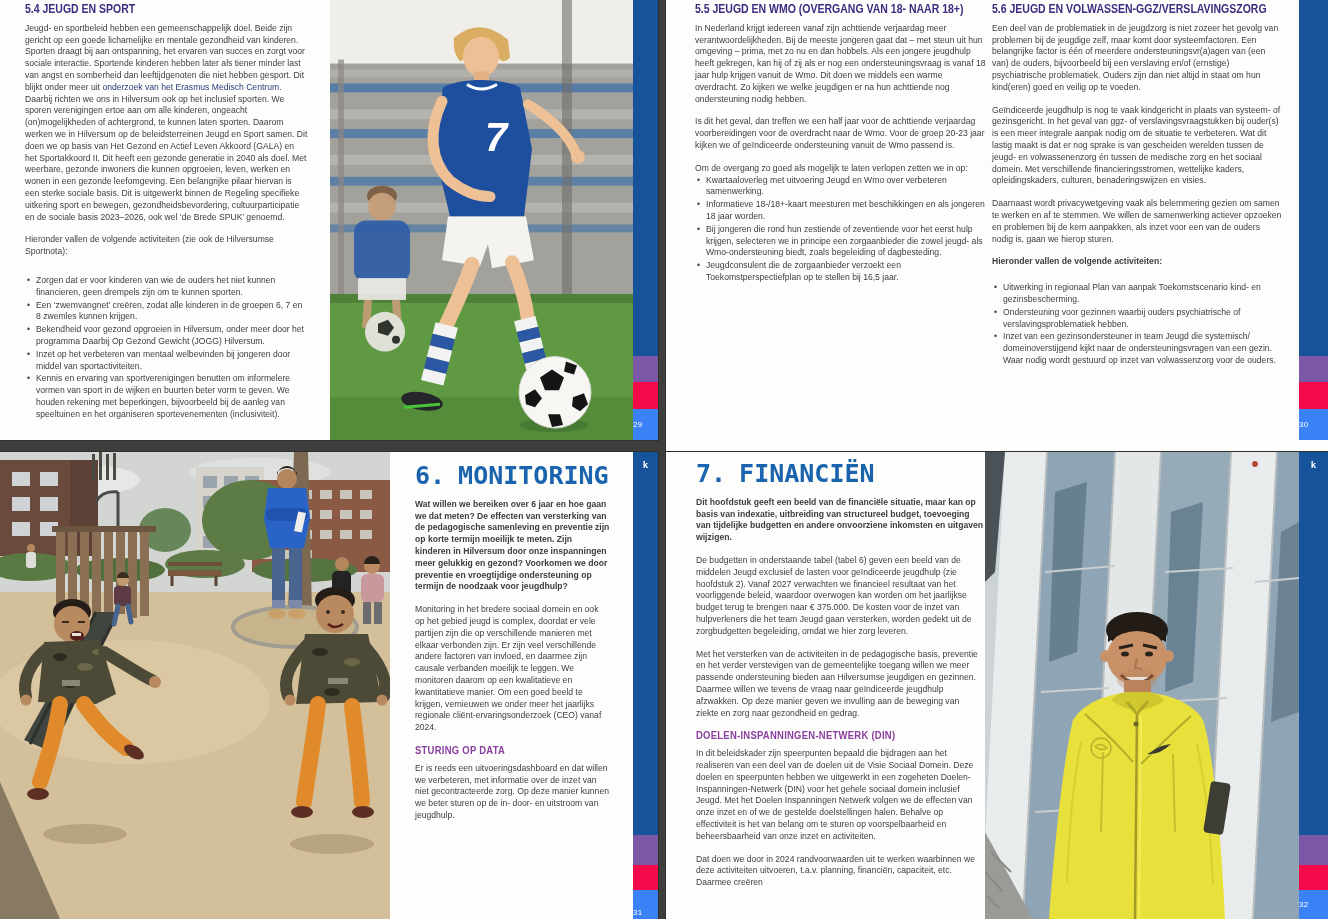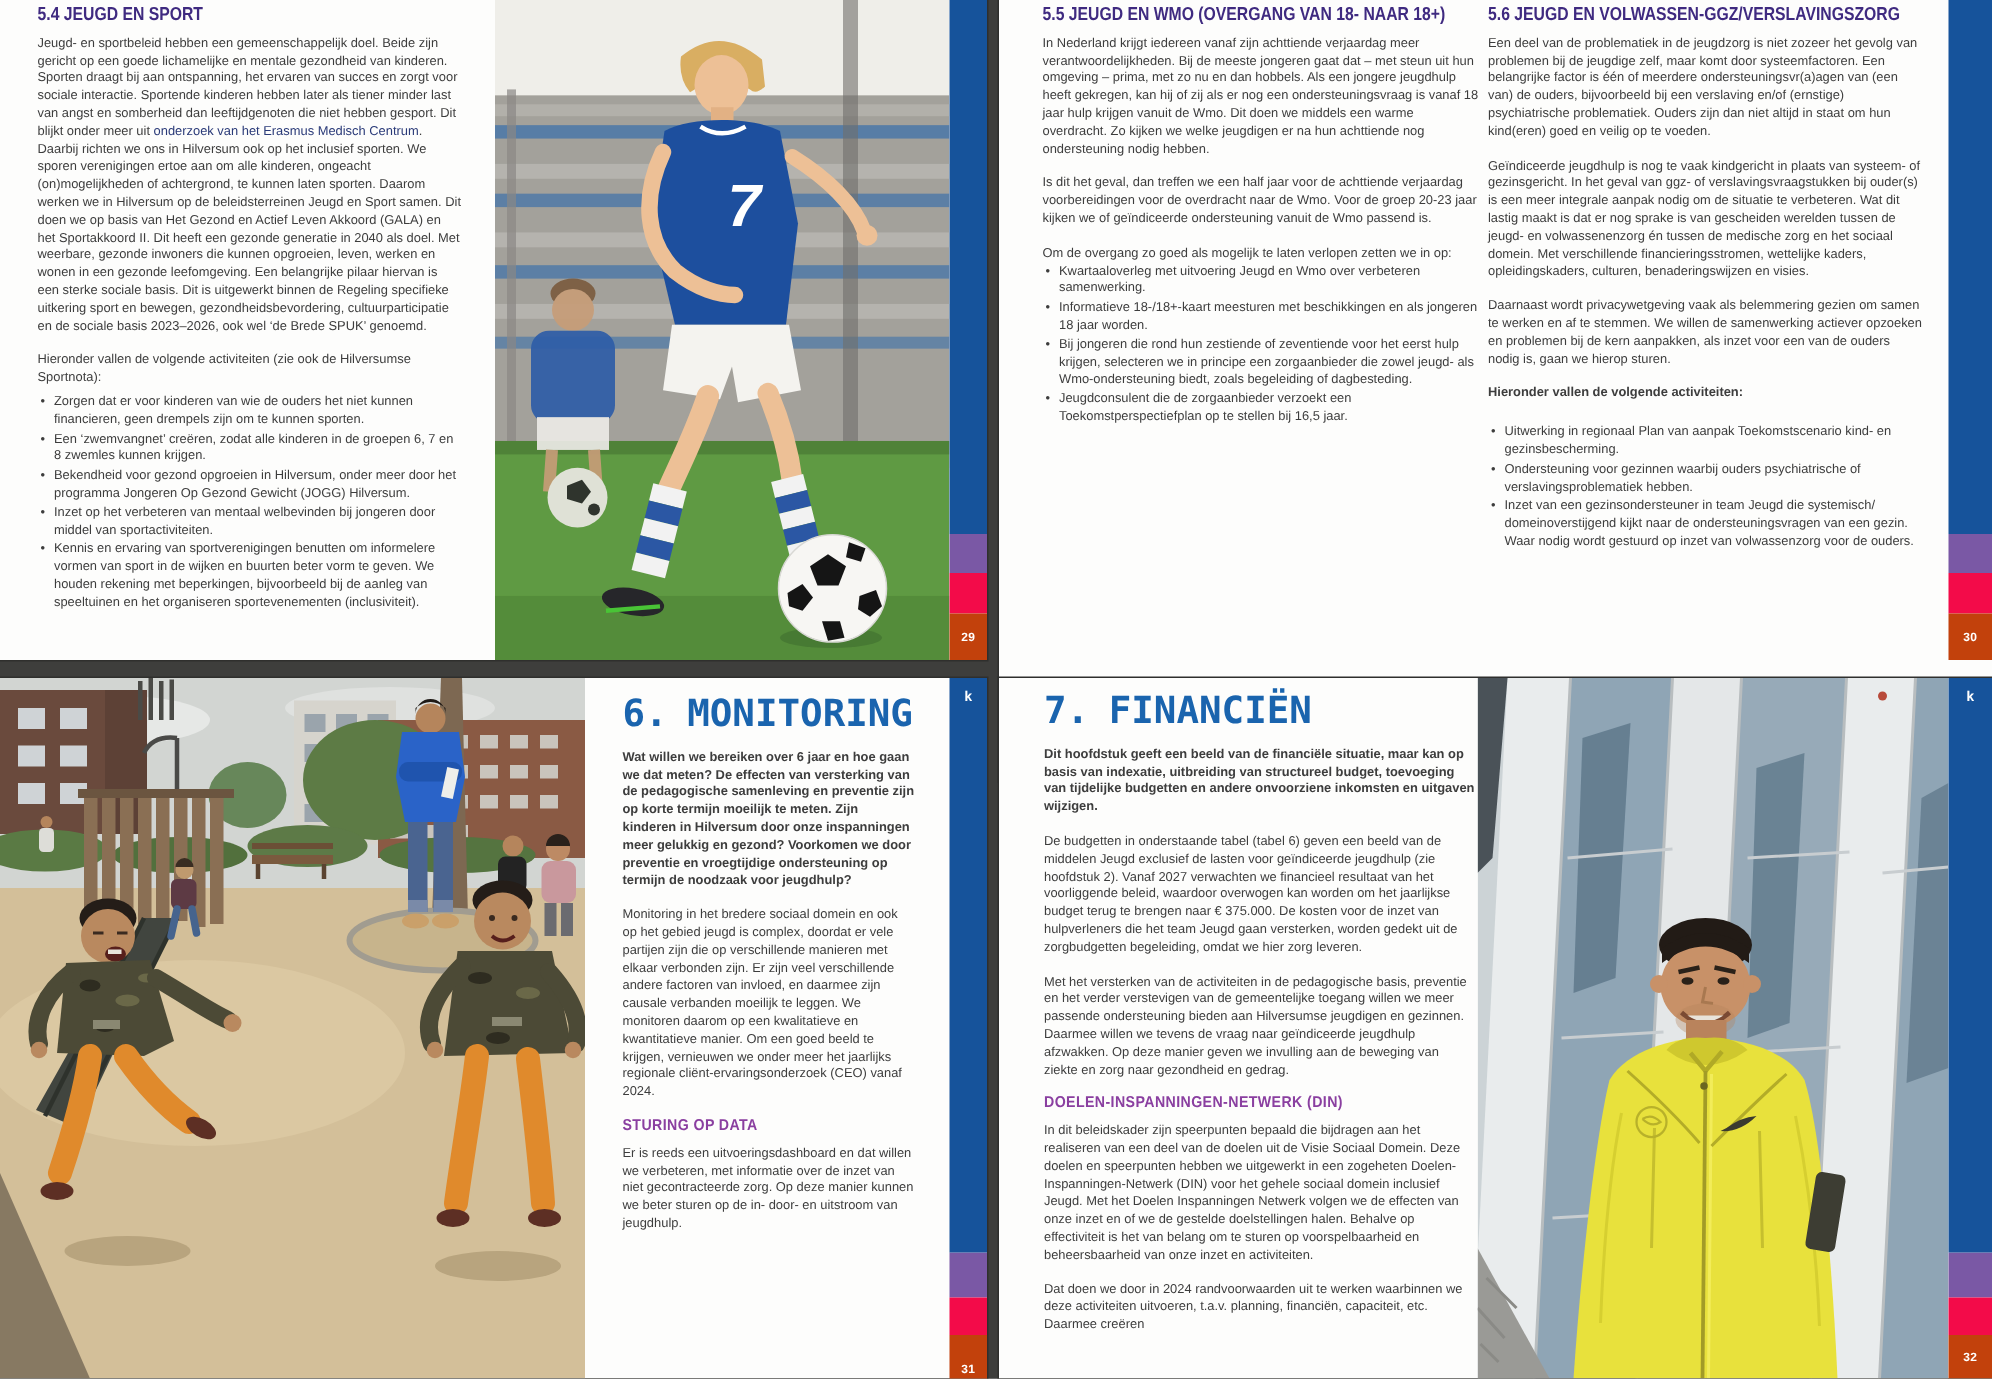--- a/index.html
+++ b/index.html
@@ -5,22 +5,22 @@
   *{box-sizing:border-box}
   html,body{margin:0;padding:0}
   #stage{position:relative;width:1328px;height:919px;background:#3e3e3c;
          font-family:"Liberation Sans",sans-serif;overflow:hidden}
   .page{position:absolute;background:#fdfdfc;box-shadow:0 0 0 1px #2f2f2d}
   .sidebar{position:absolute;top:0;height:100%}
   .sb-seg{width:100%}
   .sb-blue{background:#16539b;position:relative}
   .sb-purple{background:#7a58a5}
   .sb-red{background:#f30b49}
-  .sb-dark{background:#c2410c;color:#fff;display:flex;align-items:center;justify-content:center;
-           font-size:8px;font-weight:bold;letter-spacing:.3px}
+  .sb-dark{background:#3b82f6;color:#fff;display:flex;align-items:center;
+           font-size:8px;font-weight:normal;letter-spacing:.3px}
   .klogo{position:absolute;top:8px;left:0;right:0;text-align:center;color:#fff;
          font-size:9px;font-weight:bold;font-family:"DejaVu Sans Mono",monospace}
   .textcol{position:absolute;color:#3d3d3d;font-size:8.6px;line-height:11.8px;text-align:left}
   .textcol p{margin:0 0 11px}
   .sec-title{color:#3f2a80;font-weight:bold;font-size:12.5px;margin:0 0 7px;
              transform:scaleX(.84);transform-origin:0 50%;white-space:nowrap}
   ul.doc-list{list-style:none;margin:0 0 11px;padding:0}
   ul.doc-list li{position:relative;padding-left:11px;margin:0 0 1px}
   ul.doc-list li::before{content:"\2022";position:absolute;left:2px;top:0}
   .doc-link{color:#2a3a78;cursor:pointer}
@@ -35,25 +35,25 @@
 </style>
 </head>
 <body>
 
 <div id="stage">
 
   <div class="page" style="left:0;top:3;width:658px;height:440px">
     <div class="textcol" style="left:25px;top:4px;width:283px">
       <div class="sec-title">5.4 JEUGD EN SPORT</div>
       <p><span>Jeugd- en sportbeleid hebben een gemeenschappelijk doel. Beide zijn gericht op een goede lichamelijke en mentale gezondheid van kinderen. Sporten draagt bij aan ontspanning, het ervaren van succes en zorgt voor sociale interactie. Sportende kinderen hebben later als tiener minder last van angst en somberheid dan leeftijdgenoten die niet hebben gesport. Dit blijkt onder meer uit </span><a class="doc-link">onderzoek van het Erasmus Medisch Centrum</a><span>. Daarbij richten we ons in Hilversum ook op het inclusief sporten. We sporen verenigingen ertoe aan om alle kinderen, ongeacht (on)mogelijkheden of achtergrond, te kunnen laten sporten. Daarom werken we in Hilversum op de beleidsterreinen Jeugd en Sport samen. Dit doen we op basis van Het Gezond en Actief Leven Akkoord (GALA) en het Sportakkoord II. Dit heeft een gezonde generatie in 2040 als doel. Met weerbare, gezonde inwoners die kunnen opgroeien, leven, werken en wonen in een gezonde leefomgeving. Een belangrijke pilaar hiervan is een sterke sociale basis. Dit is uitgewerkt binnen de Regeling specifieke uitkering sport en bewegen, gezondheidsbevordering, cultuurparticipatie en de sociale basis 2023–2026, ook wel ‘de Brede SPUK’ genoemd.</span></p>
-      <p style="margin-bottom:4px">Hieronder vallen de volgende activiteiten (zie ook de Hilversumse Sportnota):</p>
+      <p style="margin-bottom:17px">Hieronder vallen de volgende activiteiten (zie ook de Hilversumse Sportnota):</p>
       <ul class="doc-list">
         <li>Zorgen dat er voor kinderen van wie de ouders het niet kunnen financieren, geen drempels zijn om te kunnen sporten.</li>
         <li>Een ‘zwemvangnet’ creëren, zodat alle kinderen in de groepen 6, 7 en 8 zwemles kunnen krijgen.</li>
-        <li>Bekendheid voor gezond opgroeien in Hilversum, onder meer door het programma Jongeren Op Gezond Gewicht (JOGG) Hilversum.</li>
+        <li>Bekendheid voor gezond opgroeien in Hilversum, onder meer door het programma Daarbij Op Gezond Gewicht (JOGG) Hilversum.</li>
         <li>Inzet op het verbeteren van mentaal welbevinden bij jongeren door middel van sportactiviteiten.</li>
         <li>Kennis en ervaring van sportverenigingen benutten om informelere vormen van sport in de wijken en buurten beter vorm te geven. We houden rekening met beperkingen, bijvoorbeeld bij de aanleg van speeltuinen en het organiseren sportevenementen (inclusiviteit).</li>
       </ul>
     </div>
 
     <div class="photo" style="left:330px;top:0;width:303px;height:440px">
       <svg viewBox="0 0 303 443" preserveAspectRatio="none">
         <rect width="303" height="443" fill="#efeee9"></rect>
         <rect y="64" width="303" height="250" fill="#a3a19b"></rect>
         <rect y="70" width="303" height="8" fill="#b2b0aa"></rect>

